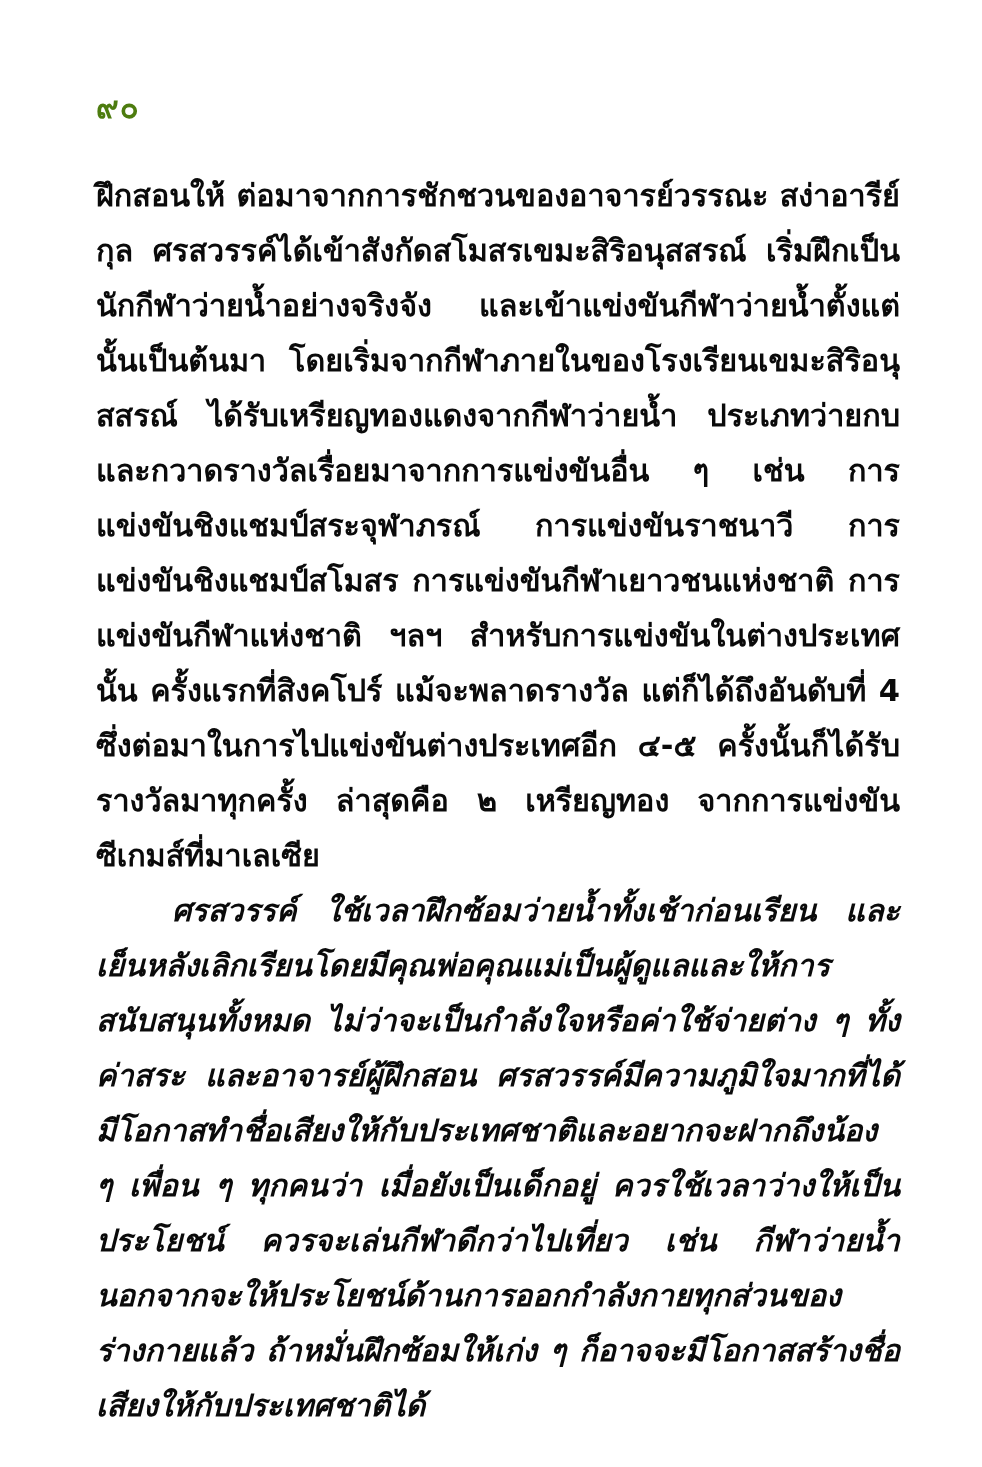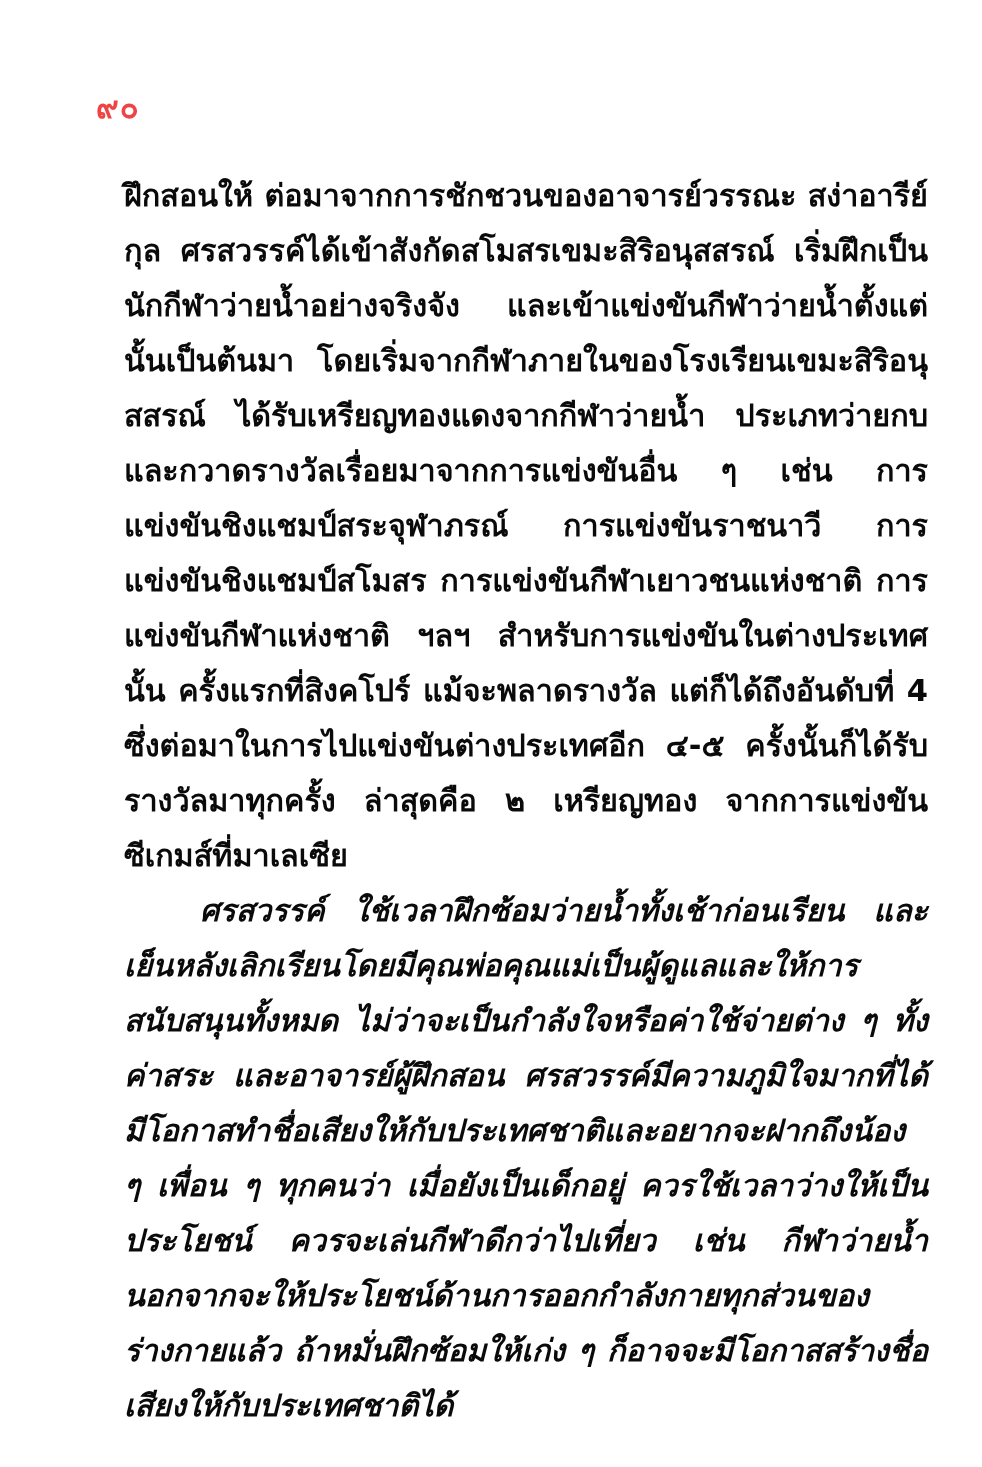--- a/index.html
+++ b/index.html
@@ -16,34 +16,33 @@
     height: 1467px;
     background: #ffffff;
     overflow: hidden;
   }
   .page-number {
     position: absolute;
     top: 92px;
     left: 96px;
     font-size: 31px;
     font-weight: 700;
-    color: #ef4444;
+    color: #4d7c0f;
     letter-spacing: 1px;
     line-height: 1;
   }
   .body-text {
     position: absolute;
     top: 168px;
     left: 96px;
     width: 804px;
     font-size: 30.5px;
     font-weight: 700;
     color: #0a0a0a;
     line-height: 55px;
-    margin-left: 28px;
   }
   .para {
     margin: 0 0 0 0;
     text-align: justify;
     text-justify: inter-word;
     word-spacing: 0.5px;
   }
   .para + .para {
     margin-top: 0px;
   }

